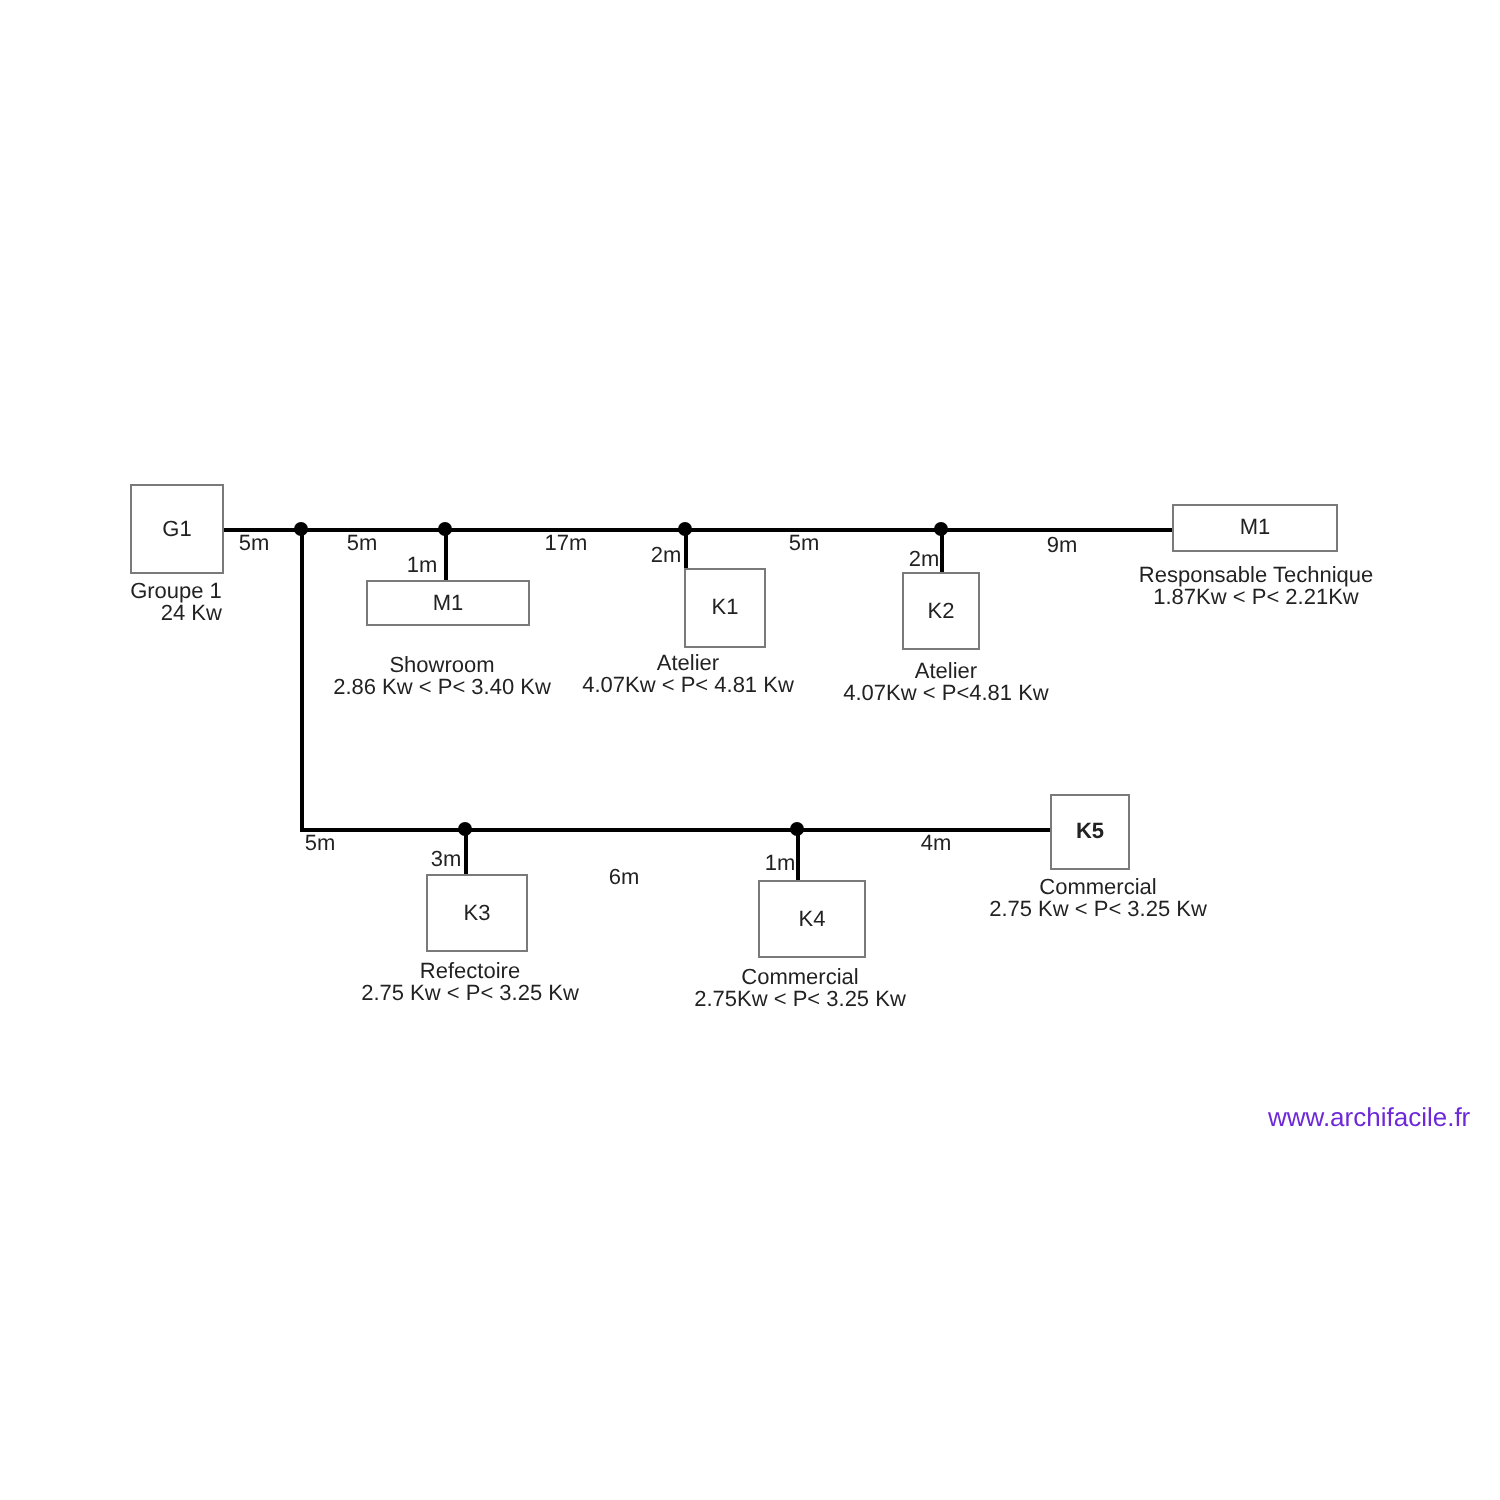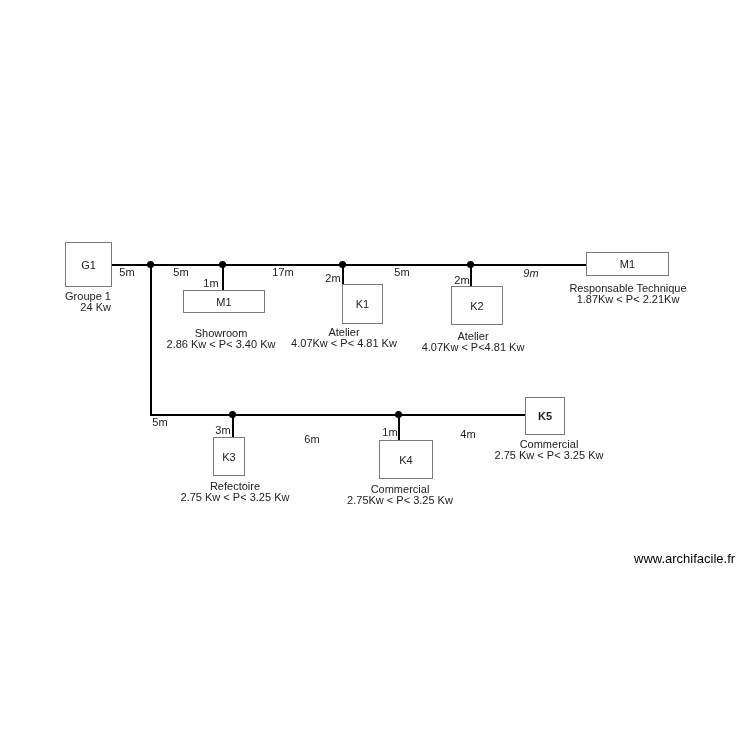--- a/index.html
+++ b/index.html
@@ -54,21 +54,21 @@
     white-space: nowrap;
     transform: translateX(-50%);
     color: #222222;
   }
   .caption .cap-line { display: block; }
   .watermark {
     position: absolute;
     left: 634px;
     top: 551px;
     font-size: 13px;
-    color: #000000;
+    color: #6d28d9;
     white-space: nowrap;
     text-decoration: none;
   }
 </style>
 </head>
 <body>
 
 <div id="canvas">
 
   <div class="line" style="left:112px; top:264px; width:474px; height:2px;"></div>
@@ -92,29 +92,29 @@
   </div>
 
   <div class="node-box" style="left:183px; top:290px; width:82px; height:23px;">
     <span>M1</span>
   </div>
 
   <div class="node-box" style="left:322px; top:284px; width:41px; height:40px;margin-left:20px;">
     <span>K1</span>
   </div>
 
-  <div class="node-box" style="left:451px; top:286px; width:52px; height:39px;align-items:center;">
+  <div class="node-box" style="left:451px; top:286px; width:39px; height:39px;align-items:center;">
     <span>K2</span>
   </div>
 
   <div class="node-box" style="left:586px; top:252px; width:83px; height:24px;">
     <span>M1</span>
   </div>
 
-  <div class="node-box" style="left:213px; top:437px; width:32px; height:39px;">
+  <div class="node-box" style="left:213px; top:437px; width:51px; height:39px;">
     <span>K3</span>
   </div>
 
   <div class="node-box" style="left:379px; top:440px; width:54px; height:39px;">
     <span>K4</span>
   </div>
 
   <div class="node-box" style="left:525px; top:397px; width:40px; height:38px;font-weight:bold;">
     <span>K5</span>
   </div>
@@ -156,25 +156,25 @@
 
   <div class="caption" style="left:549px; top:439px;">
     <span class="cap-line">Commercial</span>
     <span class="cap-line">2.75 Kw &lt; P&lt; 3.25 Kw</span>
   </div>
 
   <div class="edge-label" style="left:127px; top:266px;">5m</div>
   <div class="edge-label" style="left:181px; top:266px;">5m</div>
   <div class="edge-label" style="left:283px; top:266px;">17m</div>
   <div class="edge-label" style="left:402px; top:266px;">5m</div>
-  <div class="edge-label" style="left:531px; top:267px;font-style:italic;">9m</div>
+  <div class="edge-label" style="left:531px; top:267px;">9m</div>
   <div class="edge-label" style="left:211px; top:277px;">1m</div>
   <div class="edge-label" style="left:333px; top:272px;">2m</div>
   <div class="edge-label" style="left:462px; top:274px;">2m</div>
   <div class="edge-label" style="left:160px; top:416px;">5m</div>
   <div class="edge-label" style="left:223px; top:424px;">3m</div>
   <div class="edge-label" style="left:312px; top:433px;">6m</div>
   <div class="edge-label" style="left:390px; top:426px;">1m</div>
-  <div class="edge-label" style="left:468px; top:416px;margin-top:12px;">4m</div>
+  <div class="edge-label" style="left:468px; top:416px;">4m</div>
 
   <a class="watermark" href="#">www.archifacile.fr</a>
 
 </div>
 
 </body></html>

